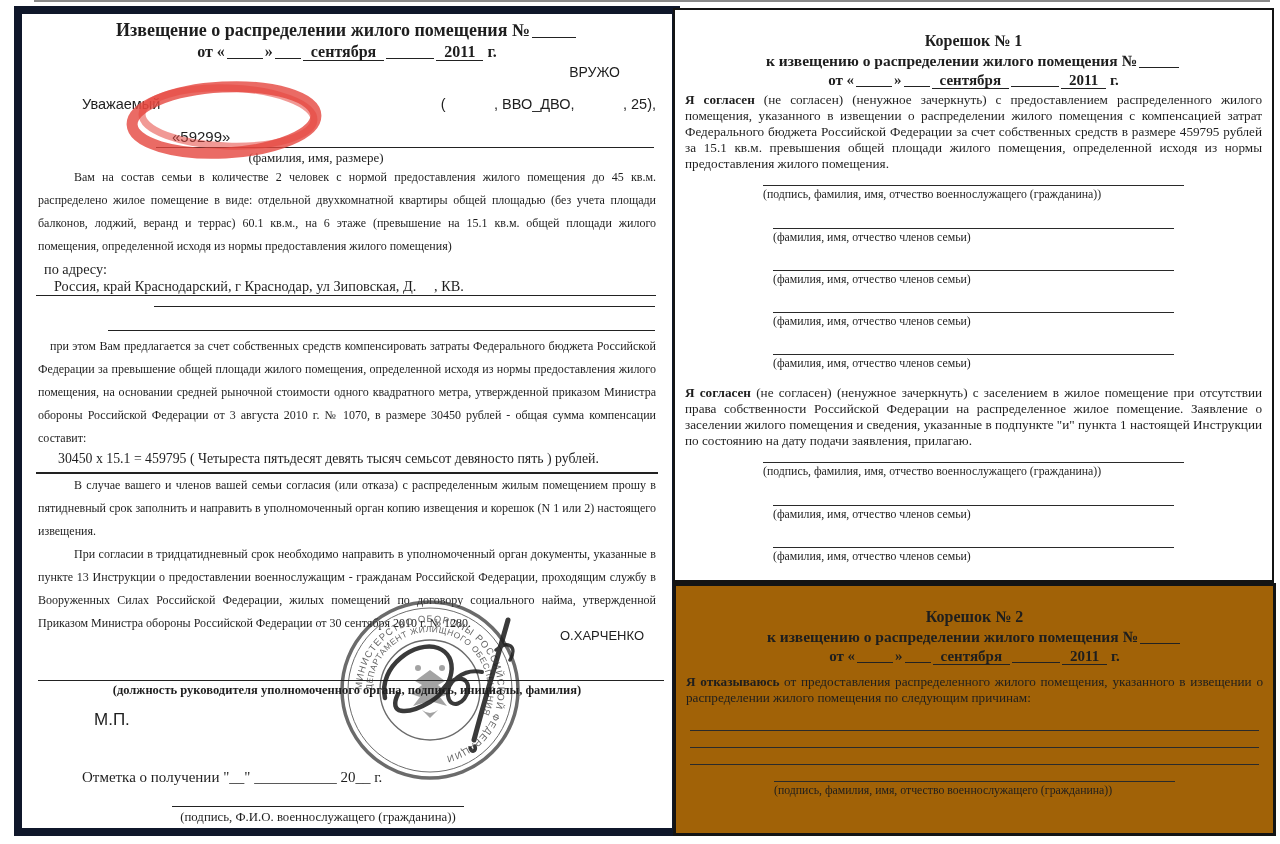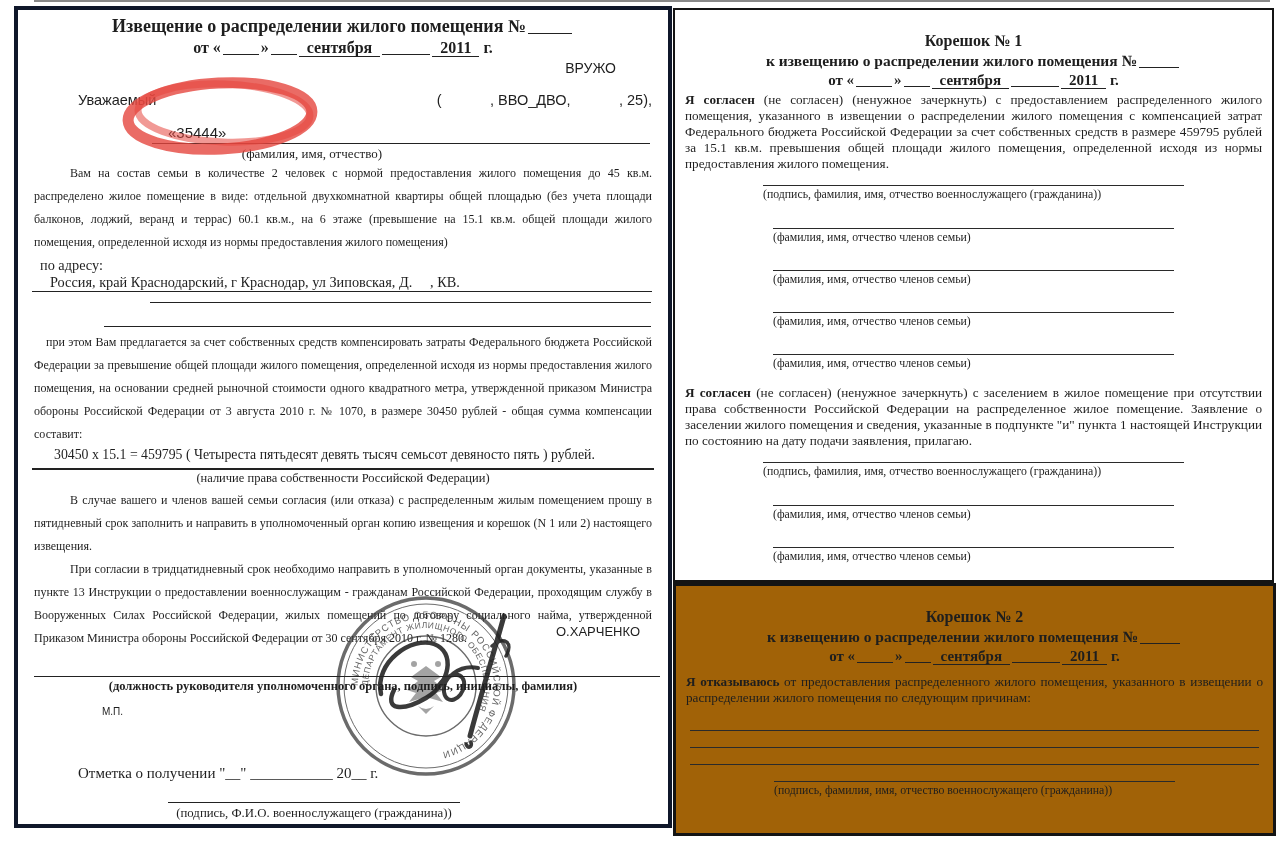--- a/index.html
+++ b/index.html
@@ -1,19 +1,19 @@
 <!DOCTYPE html>
 <html><head>
 <meta charset="utf-8">
 <style>
   html,body{margin:0;padding:0;}
   body{width:1280px;height:844px;position:relative;background:#ffffff;
        font-family:"Liberation Serif","DejaVu Serif",serif;color:#1e1e1e;overflow:hidden;}
   .scan-edge{position:absolute;left:34px;top:0;width:1236px;height:2px;background:#4a4a4a;opacity:.65;}
-  .panel-left{position:absolute;left:14px;top:6px;width:650px;height:814px;border:4px solid #0f172a;overflow:hidden;background:#fff;}
+  .panel-left{position:absolute;left:14px;top:6px;width:650px;height:814px;border:8px solid #0f172a;overflow:hidden;background:#fff;}
   .inner{padding:0 14px;}
   .box1{position:absolute;left:673px;top:8px;width:597px;height:570px;border:2px solid #141414;border-bottom:3px solid #141414;background:#fff;overflow:hidden;}
   .box2{position:absolute;left:673px;top:583px;width:597px;height:247px;border:3px solid #141414;border-top:3px solid #141414;background:#a16207;overflow:hidden;}
   .box-inner{padding:16px 10px;}
   .title{ text-align:center;font-weight:bold;font-size:18px;line-height:21px;padding-top:6px;}
   .hdr-date{text-align:center;font-weight:bold;font-size:16px;line-height:21px;}
   .blank{display:inline-block;border-bottom:1.6px solid #222;height:14px;margin:0 2px -2px 2px;}
   .w44{width:44px}.w36{width:36px}.w26{width:26px}.w48{width:48px}.w40{width:40px}
   .u{border-bottom:1.6px solid #222;padding:0 8px;}
   .sans{font-family:"Liberation Sans","DejaVu Sans",sans-serif;}
@@ -33,21 +33,21 @@
   .blank-ln{height:23px;border-bottom:1.6px solid #222;margin-right:3px;}
   .bl1{margin-left:118px;} .bl2{margin-left:72px;}
   .calc{font-size:13.8px;margin:1px 2px 0 22px;}
   .own-hr{border-bottom:2.5px solid #222;margin:5px 0 0 0;}
   .own-cap{text-align:center;font-size:12.5px;height:18px;padding-top:1px;}
   .signer{position:absolute;left:16px;top:608px;font-size:14.3px;line-height:19.5px;}
   .kharchenko{position:absolute;left:538px;top:614px;font-size:13px;}
   .stamp{position:absolute;left:308px;top:576px;}
   .pos-line{position:absolute;left:16px;right:8px;top:666px;border-bottom:1.6px solid #222;}
   .pos-cap{position:absolute;left:0;right:0;top:669px;text-align:center;font-size:12.5px;font-weight:bold;}
-  .mp{position:absolute;left:84px;top:696px;font-size:10px;}
+  .mp{position:absolute;left:72px;top:696px;font-size:17px;}
   .receipt{position:absolute;left:60px;top:755px;font-size:15px;}
   .final-line{position:absolute;left:150px;top:792px;width:292px;border-bottom:1.6px solid #222;}
   .final-cap{position:absolute;left:28px;top:796px;width:536px;text-align:center;font-size:12.8px;}
   .stub-title{text-align:center;font-weight:bold;font-size:16px;line-height:20px;padding-top:5px;}
   .stub-sub{text-align:center;font-weight:bold;font-size:15.5px;line-height:19px;}
   .stub-date{text-align:center;font-weight:bold;font-size:15px;line-height:20px;}
   .spara{font-size:13.2px;line-height:16px;text-align:justify;margin-top:2px;}
   .sigrow{height:30px;} .famrow{height:29px;}
   .m-sign{margin:0 78px;} .m-fam{margin:0 88px;}
   .srow-hr{border-bottom:1.4px solid #2a2a2a;margin-top:13px;}
@@ -68,38 +68,37 @@
     <div class="hdr-date">
       <span>от «</span><span class="blank w36"></span><span>»</span><span class="blank w26"></span><span class="u">сентября</span><span class="blank w48"></span><span class="u">2011</span> <span>г.</span>
     </div>
     <div class="vruzo sans">ВРУЖО</div>
     <div class="dear-row sans">
       <span>Уважаемый</span>
       <span class="pre">(            , ВВО_ДВО,            , 25),</span>
     </div>
     <div class="unit-row">
       <div class="unit-line"></div>
-      <span class="unit-num sans">«35444»</span>
+      <span class="unit-num sans">«59299»</span>
       <svg class="marker" viewBox="0 0 220 96">
         <ellipse cx="110" cy="50" rx="92" ry="33" fill="none" stroke="#e5463e" stroke-width="11" opacity="0.8" transform="rotate(-3 110 50)" stroke-linecap="round"></ellipse>
         <ellipse cx="114" cy="47" rx="86" ry="29" fill="none" stroke="#e5463e" stroke-width="7" opacity="0.55" transform="rotate(2 114 47)"></ellipse>
       </svg>
     </div>
-    <div class="fio-cap">(фамилия, имя, отчество)</div>
+    <div class="fio-cap">(фамилия, имя, размере)</div>
     <div class="para ind">Вам на состав семьи в количестве 2 человек с нормой предоставления жилого помещения до 45 кв.м. распределено жилое помещение в виде: отдельной двухкомнатной квартиры общей площадью (без учета площади балконов, лоджий, веранд и террас) 60.1 кв.м., на 6 этаже (превышение на 15.1 кв.м. общей площади жилого помещения, определенной исходя из нормы предоставления жилого помещения)</div>
     <div class="addr-row">
       <span class="addr-label">по адресу:</span>
       <span class="addr-val pre">Россия, край Краснодарский, г Краснодар, ул Зиповская, Д.     , КВ.</span>
     </div>
     <div class="blank-ln bl1"></div>
     <div class="blank-ln bl2"></div>
     <div class="para ind-s" style="margin-top:4px">при этом Вам предлагается за счет собственных средств компенсировать затраты Федерального бюджета Российской Федерации за превышение общей площади жилого помещения, определенной исходя из нормы предоставления жилого помещения, на основании средней рыночной стоимости одного квадратного метра, утвержденной приказом Министра обороны Российской Федерации от 3 августа 2010 г. № 1070, в размере 30450 рублей - общая сумма компенсации составит:</div>
     <div class="calc">30450 x 15.1 = 459795 ( Четыреста пятьдесят девять тысяч семьсот девяносто пять ) рублей.</div>
     <div class="own-hr"></div>
-    <div class="own-cap">(наличие права собственности Российской Федерации)</div>
     <div class="para ind">В случае вашего и членов вашей семьи согласия (или отказа) с распределенным жилым помещением прошу в пятидневный срок заполнить и направить в уполномоченный орган копию извещения и корешок (N 1 или 2) настоящего извещения.</div>
     <div class="para ind">При согласии в тридцатидневный срок необходимо направить в уполномоченный орган документы, указанные в пункте 13 Инструкции о предоставлении военнослужащим - гражданам Российской Федерации, проходящим службу в Вооруженных Силах Российской Федерации, жилых помещений по договору социального найма, утвержденной Приказом Министра обороны Российской Федерации от 30 сентября 2010 г. № 1280.</div>
   </div>
 
   <div class="kharchenko sans">О.ХАРЧЕНКО</div>
 
   <svg class="stamp" width="250" height="200" viewBox="0 0 250 200">
     <g fill="none" stroke="#3a3a3a" opacity="0.75">
       <circle cx="100" cy="100" r="88" stroke-width="3.5"></circle>
       <circle cx="100" cy="100" r="82" stroke-width="1"></circle>

